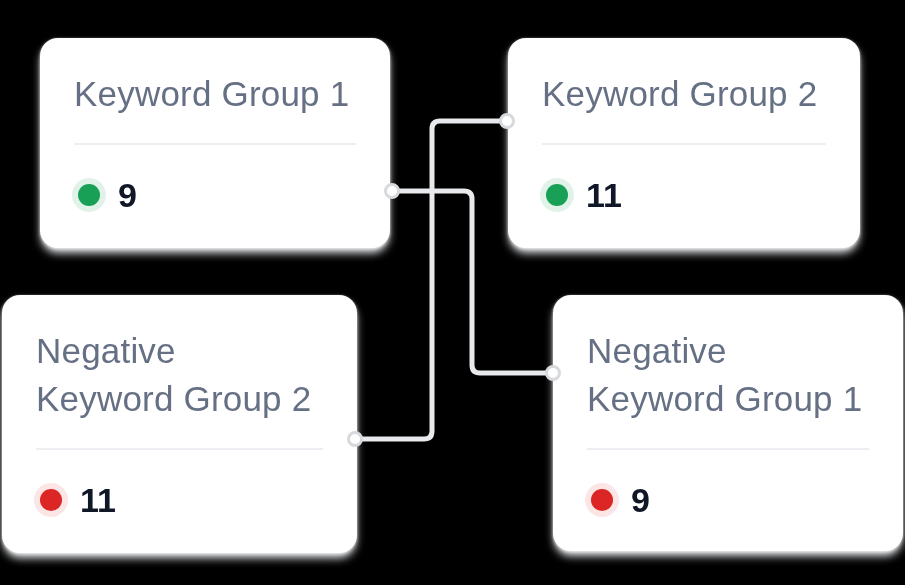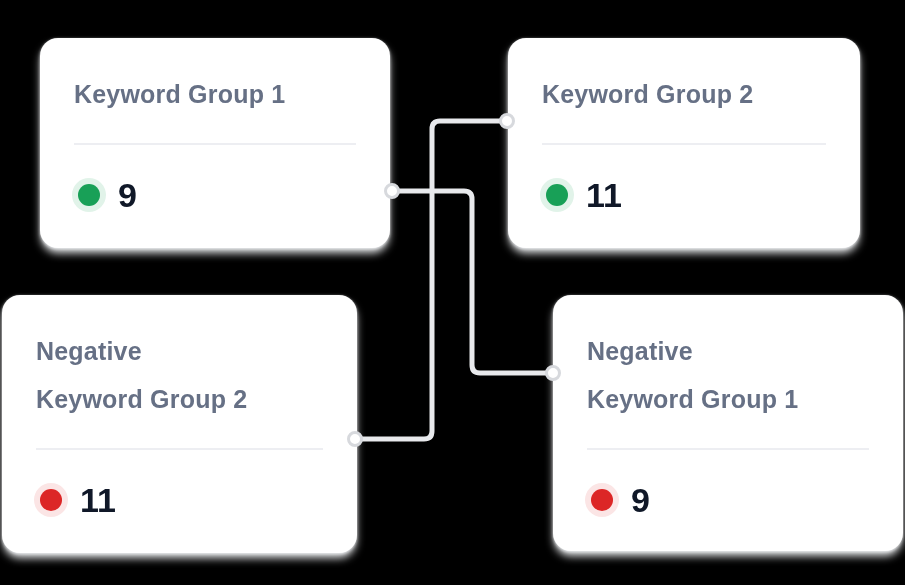--- a/index.html
+++ b/index.html
@@ -21,23 +21,23 @@
     padding: 0 34px;
     box-shadow: 0 6px 8px -1px rgba(241,243,246,0.95), 0 1px 3px rgba(241,243,246,0.75);
   }
   .card-kg1  { left: 40px;  top: 38px;  width: 350px; height: 210px; }
   .card-kg2  { left: 508px; top: 38px;  width: 352px; height: 210px; }
   .card-nkg2 { left: 2px;   top: 295px; width: 355px; height: 258px; }
   .card-nkg1 { left: 553px; top: 295px; width: 350px; height: 256px; }
 
   .card-title {
     margin-top: 32px;
-    font-size: 25px;
+    font-size: 35px;
     line-height: 48px;
-    font-weight: 700;
+    font-weight: 400;
     color: #667085;
     letter-spacing: 0.2px;
     white-space: nowrap;
   }
   .card-divider {
     height: 2px;
     background: #edeef2;
     margin-top: 25px;
     border: none;
   }

